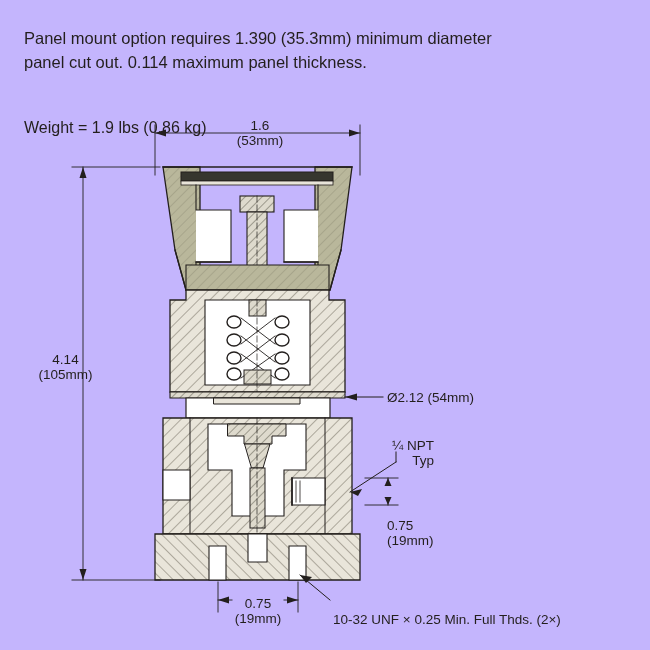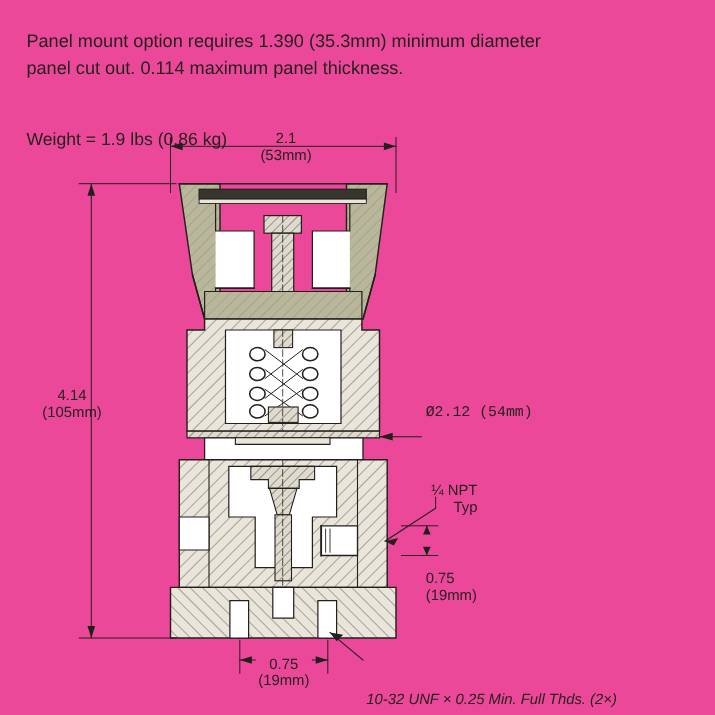--- a/index.html
+++ b/index.html
@@ -4,21 +4,21 @@
 <style>
   html, body {
     margin: 0;
     padding: 0;
     background: #ffffff;
   }
   #page {
     position: relative;
     width: 650px;
     height: 650px;
-    background: #ec4899;
+    background: #c4b5fd;
     font-family: "Liberation Sans", sans-serif;
     color: #221f1c;
     overflow: hidden;
   }
   .note {
     position: absolute;
     left: 24px;
     top: 26px;
     width: 600px;
     font-size: 16.5px;
@@ -185,41 +185,41 @@
       <path d="M284,600 L298,600" stroke="#231f1d" stroke-width="0.9"></path>
       <path d="M218,600 L229,596.5 L229,603.5 Z" fill="#231f1d" stroke="none"></path>
       <path d="M298,600 L287,596.5 L287,603.5 Z" fill="#231f1d" stroke="none"></path>
 
       <path d="M330,600 L300,575" stroke="#231f1d" stroke-width="1"></path>
       <path d="M300,575 L312,577 L306,583 Z" fill="#231f1d" stroke="none"></path>
     </g>
   </svg>
 
   <div class="dimtext" style="left:215px; top:118px; width:90px;">
-    <div>2.1</div>
+    <div>1.6</div>
     <div>(53mm)</div>
   </div>
 
   <div class="dimtext" style="left:28px; top:352px; width:75px;">
     <div>4.14</div>
     <div>(105mm)</div>
   </div>
 
-  <div class="dimtext left" style="left:387px; top:368px;font-family:Liberation Mono, monospace;">Ø2.12 (54mm)</div>
+  <div class="dimtext left" style="left:387px; top:390px;">Ø2.12 (54mm)</div>
 
   <div class="dimtext left" style="left:392px; top:438px;text-align:right;">
     <div>¼ NPT</div>
     <div>Typ</div>
   </div>
 
   <div class="dimtext left" style="left:387px; top:518px;">
     <div>0.75</div>
     <div>(19mm)</div>
   </div>
 
   <div class="dimtext" style="left:213px; top:596px; width:90px;">
     <div>0.75</div>
     <div>(19mm)</div>
   </div>
 
-  <div class="dimtext left" style="left:333px; top:628px;font-style:italic;">10-32 UNF × 0.25 Min. Full Thds. (2×)</div>
+  <div class="dimtext left" style="left:333px; top:612px;">10-32 UNF × 0.25 Min. Full Thds. (2×)</div>
 
 </div>
 
 </body></html>

